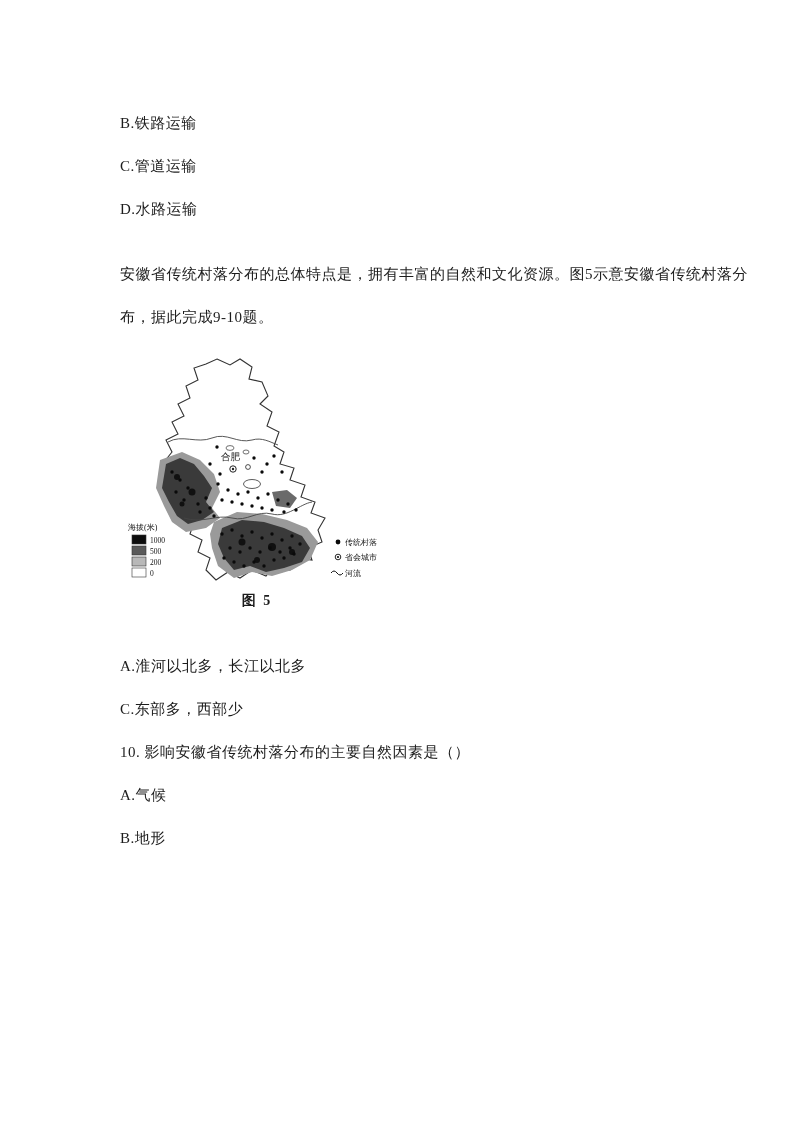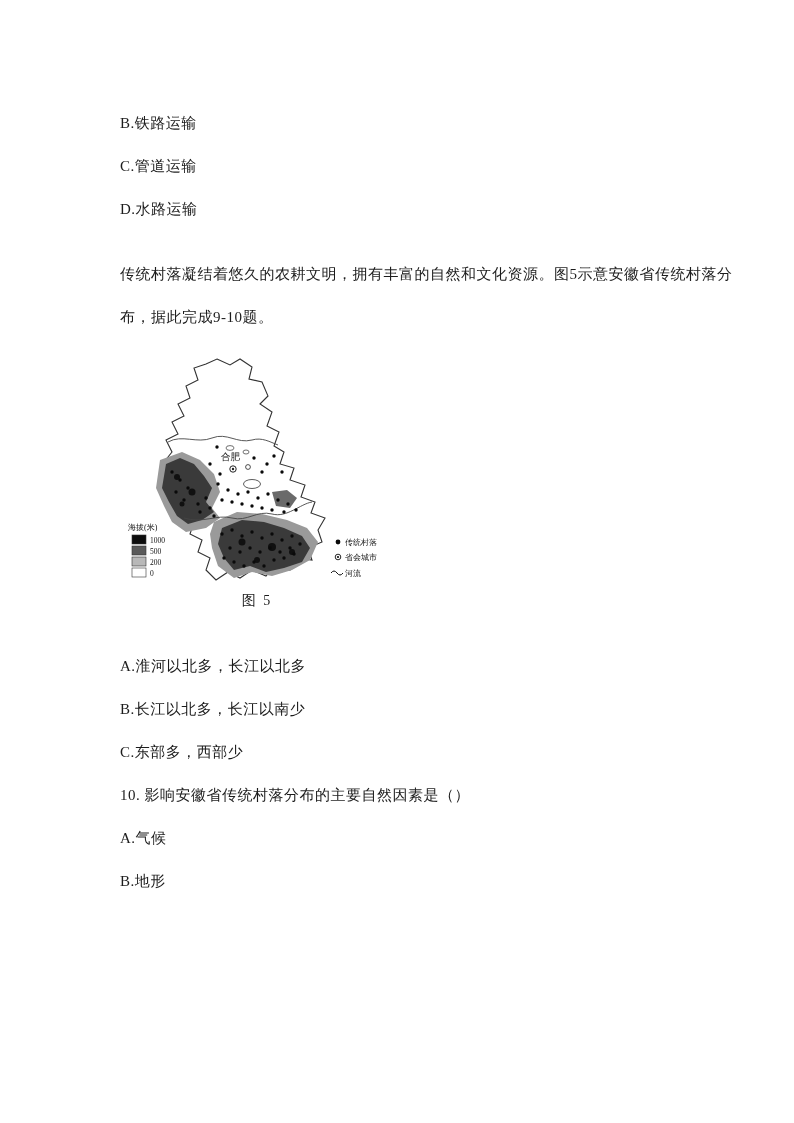--- a/index.html
+++ b/index.html
@@ -10,35 +10,35 @@
   }
   .doc{padding:100px 70px 0 120px;}
   .line{
     font-size:15px;line-height:17px;margin:15px 0 26px 0;
     letter-spacing:0.5px;white-space:nowrap;
   }
   .gap-before{margin-top:48px;}
   .figure{width:280px;margin:0 0 48px 2px;}
   .figure svg{display:block;}
   .fig-caption{
-    width:270px;text-align:center;font-size:14px;font-weight:normal;
+    width:270px;text-align:center;font-size:14px;font-weight:bold;
     margin-top:2px;letter-spacing:2px;
   }
   svg text{font-family:"Liberation Serif", serif;fill:#111;}
 </style>
 </head>
 <body>
 
 <div class="doc">
 
   <div class="line">B.铁路运输</div>
   <div class="line">C.管道运输</div>
   <div class="line">D.水路运输</div>
 
-  <div class="line gap-before">传统村落凝结着悠久的农耕文明，拥有丰富的自然和文化资源。图5示意安徽省传统村落分</div>
+  <div class="line gap-before">安徽省传统村落分布的总体特点是，拥有丰富的自然和文化资源。图5示意安徽省传统村落分</div>
   <div class="line">布，据此完成9-10题。</div>
 
   <div class="figure">
     <svg width="270" height="238" viewBox="0 0 270 238">
 
       <path d="M95,7 L108,13 L118,7 L130,15 L127,27 L140,30 L146,44 L138,52 L150,60 L145,74 L157,80 L152,94 L162,100
            L158,112 L172,116 L168,128 L183,133 L179,145 L193,150 L189,161 L203,166
            L196,178 L200,190 L186,196 L190,208 L175,206 L168,218 L152,214 L144,224 L130,218 L118,226 L106,220
            L94,228 L84,218 L88,206 L76,200 L80,188 L68,182
            L72,170 L60,164 L66,152 L54,146 L60,134 L48,128 L54,116 L42,110 L50,100 L44,88 L56,82 L50,70
@@ -158,20 +158,19 @@
         </g>
         <text x="223" y="208" font-size="8">省会城市</text>
         <path d="M209,221 q3,-4 6,0 t6,0" fill="none" stroke="#111" stroke-width="1"></path>
         <text x="223" y="224" font-size="8">河流</text>
       </g>
     </svg>
     <div class="fig-caption">图 5</div>
   </div>
 
   <div class="line">A.淮河以北多，长江以北多</div>
-  <div class="line">B.长江以北多，长江以南少</div>
   <div class="line">C.东部多，西部少</div>
 
   <div class="line">10. 影响安徽省传统村落分布的主要自然因素是（）</div>
   <div class="line">A.气候</div>
   <div class="line">B.地形</div>
 
 </div>
 
 </body></html>

